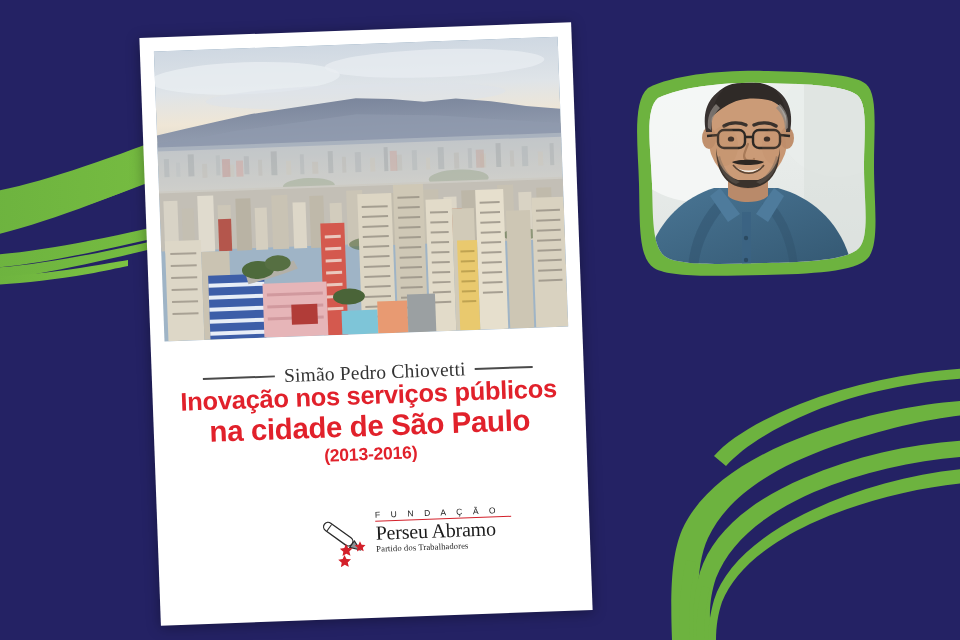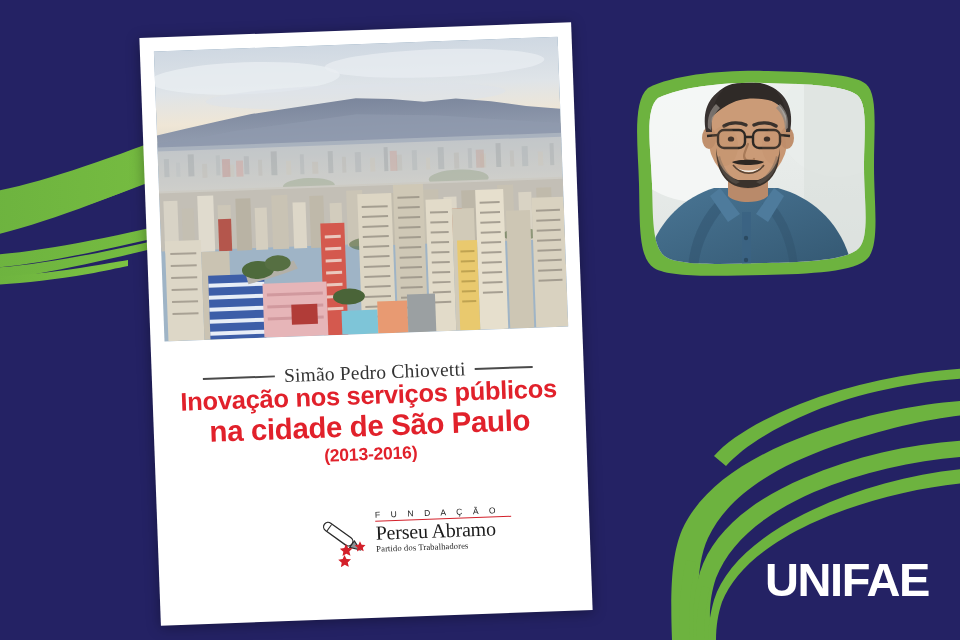--- a/index.html
+++ b/index.html
@@ -600,15 +600,14 @@
 
         <path d="M 92 94 C 95 106 102 116 112 120 L 108 122 C 97 118 91 107 90 95 Z" fill="#6d645c" opacity="0.45"></path>
         <path d="M 148 94 C 145 106 138 116 128 120 L 132 122 C 143 118 149 107 150 95 Z" fill="#6d645c" opacity="0.45"></path>
 
         <ellipse cx="96" cy="84" rx="14" ry="20" fill="#b5835f" opacity="0.18"></ellipse>
         <ellipse cx="146" cy="84" rx="12" ry="18" fill="#b5835f" opacity="0.14"></ellipse>
       </g>
     </svg>
   </div>
 
-  <div id="unifae-logo">UNIFAE</div>
 
 </div>
 
 </body></html>

